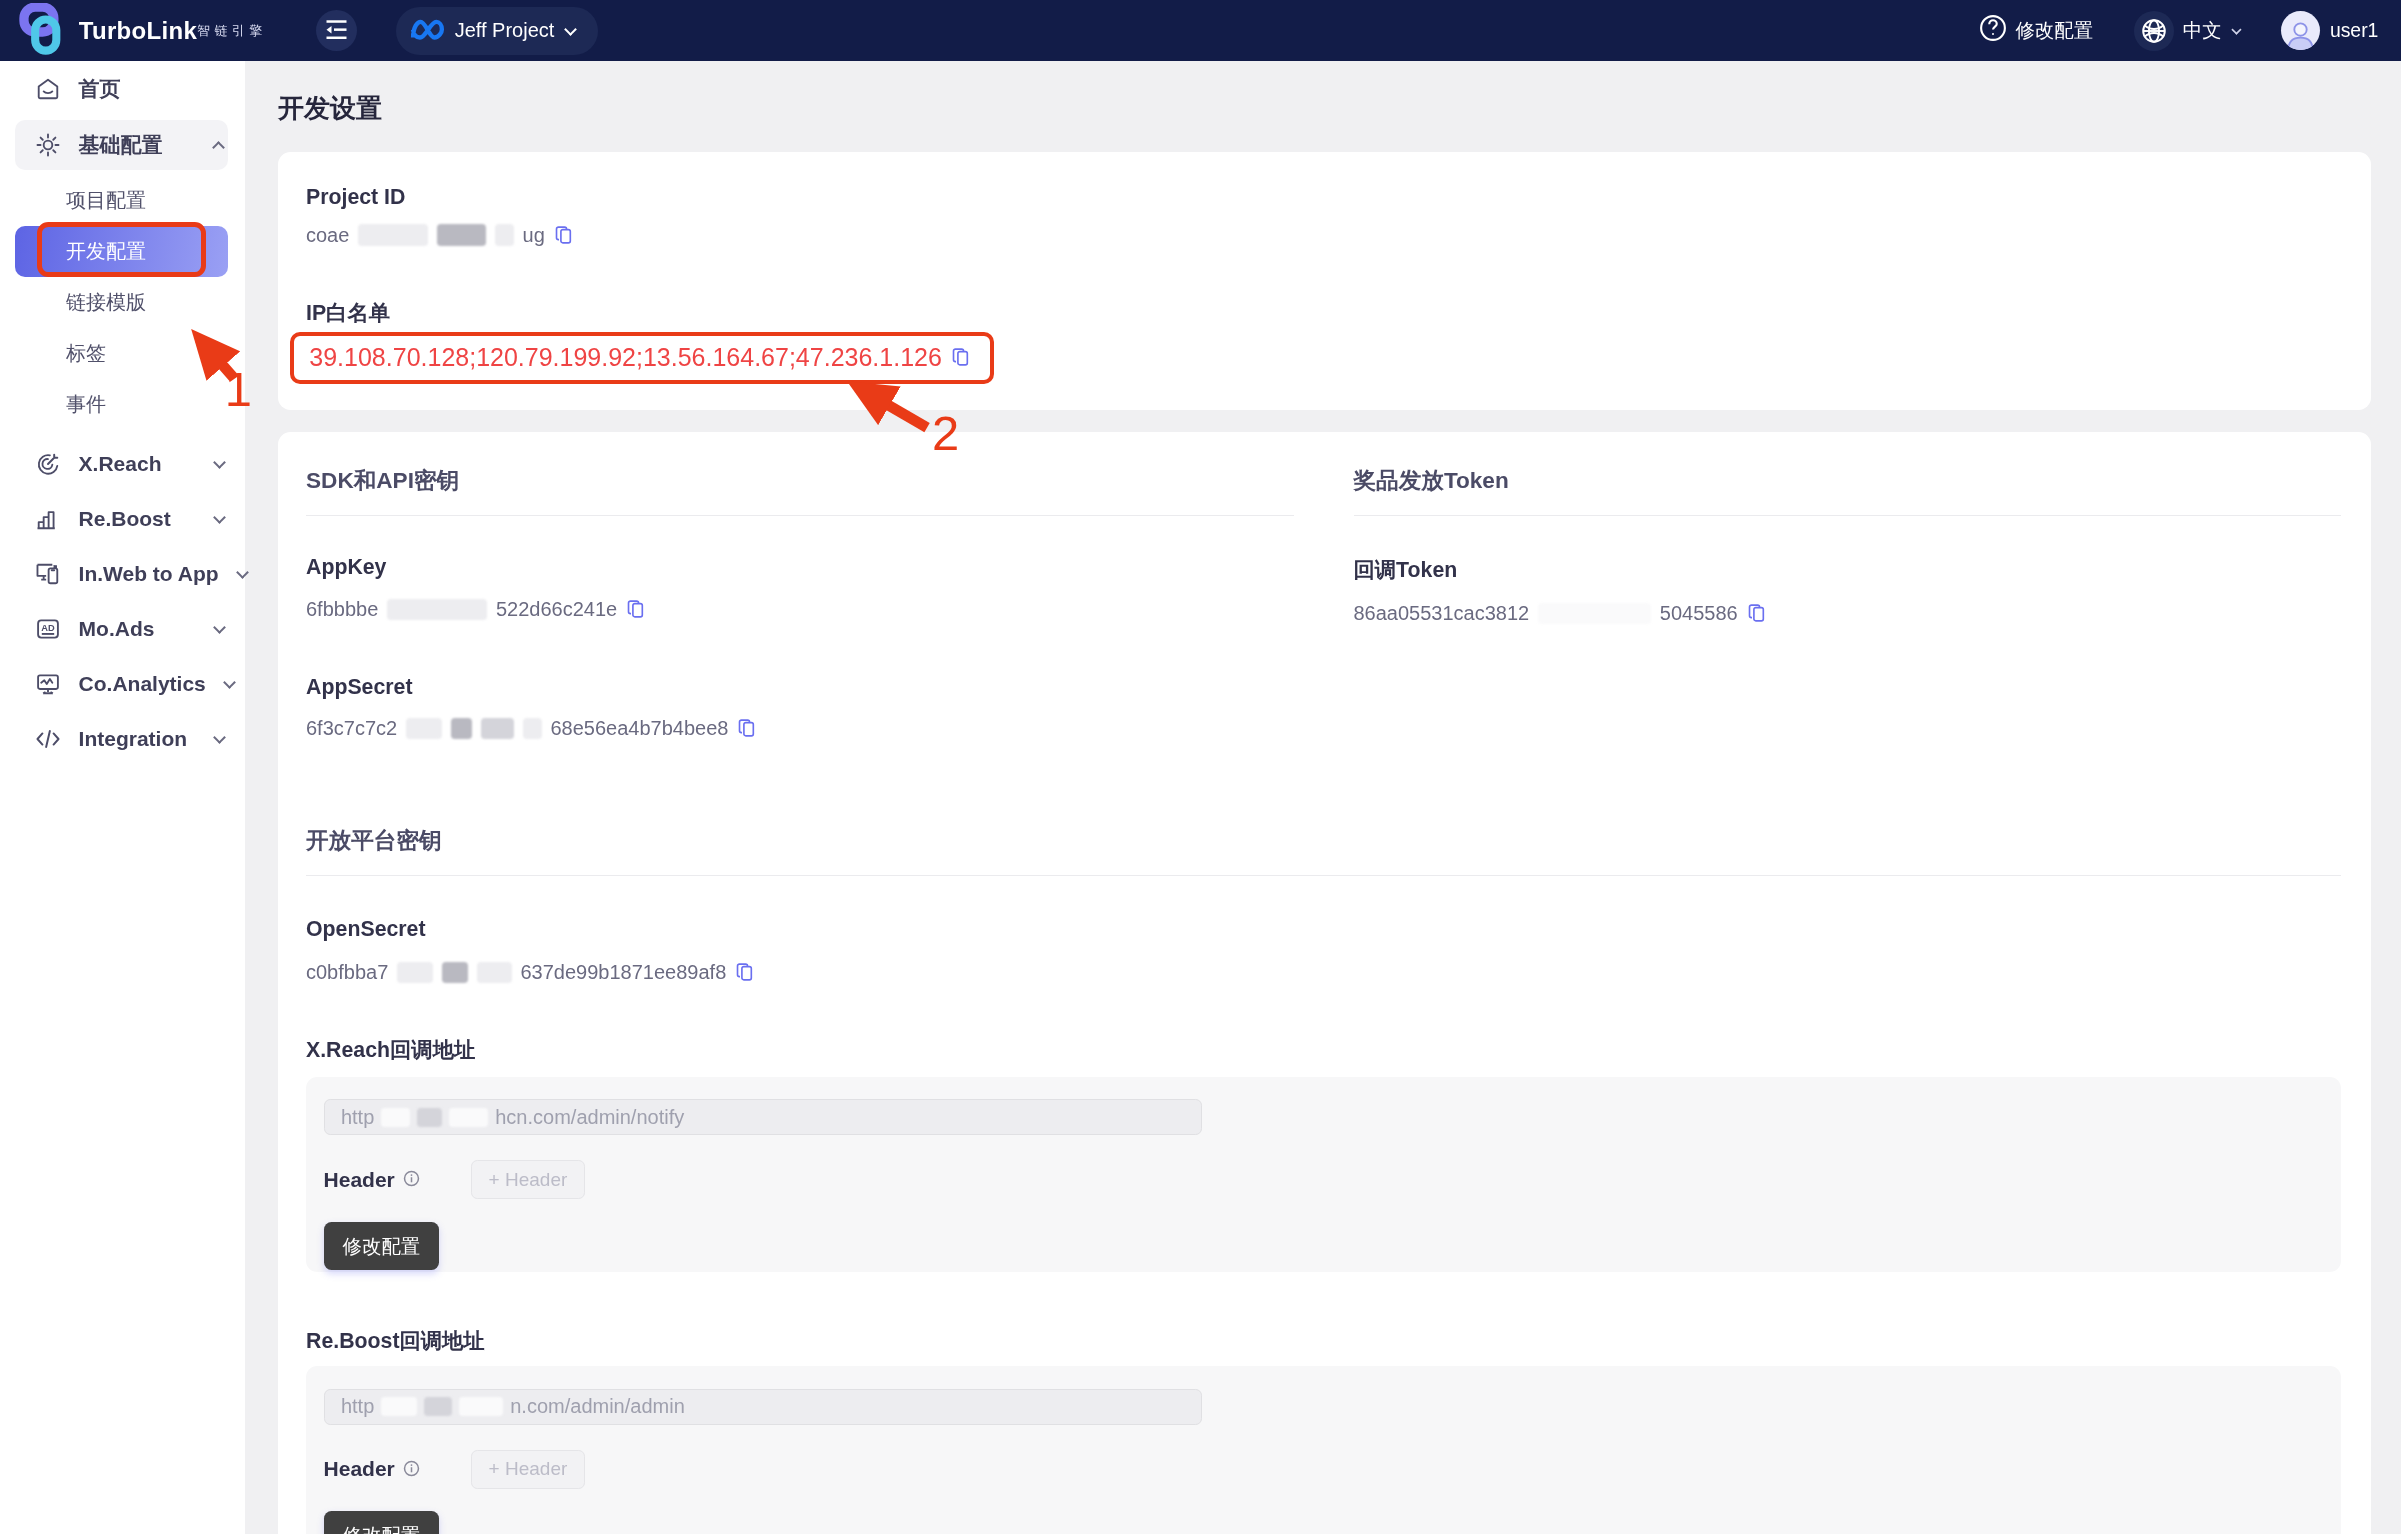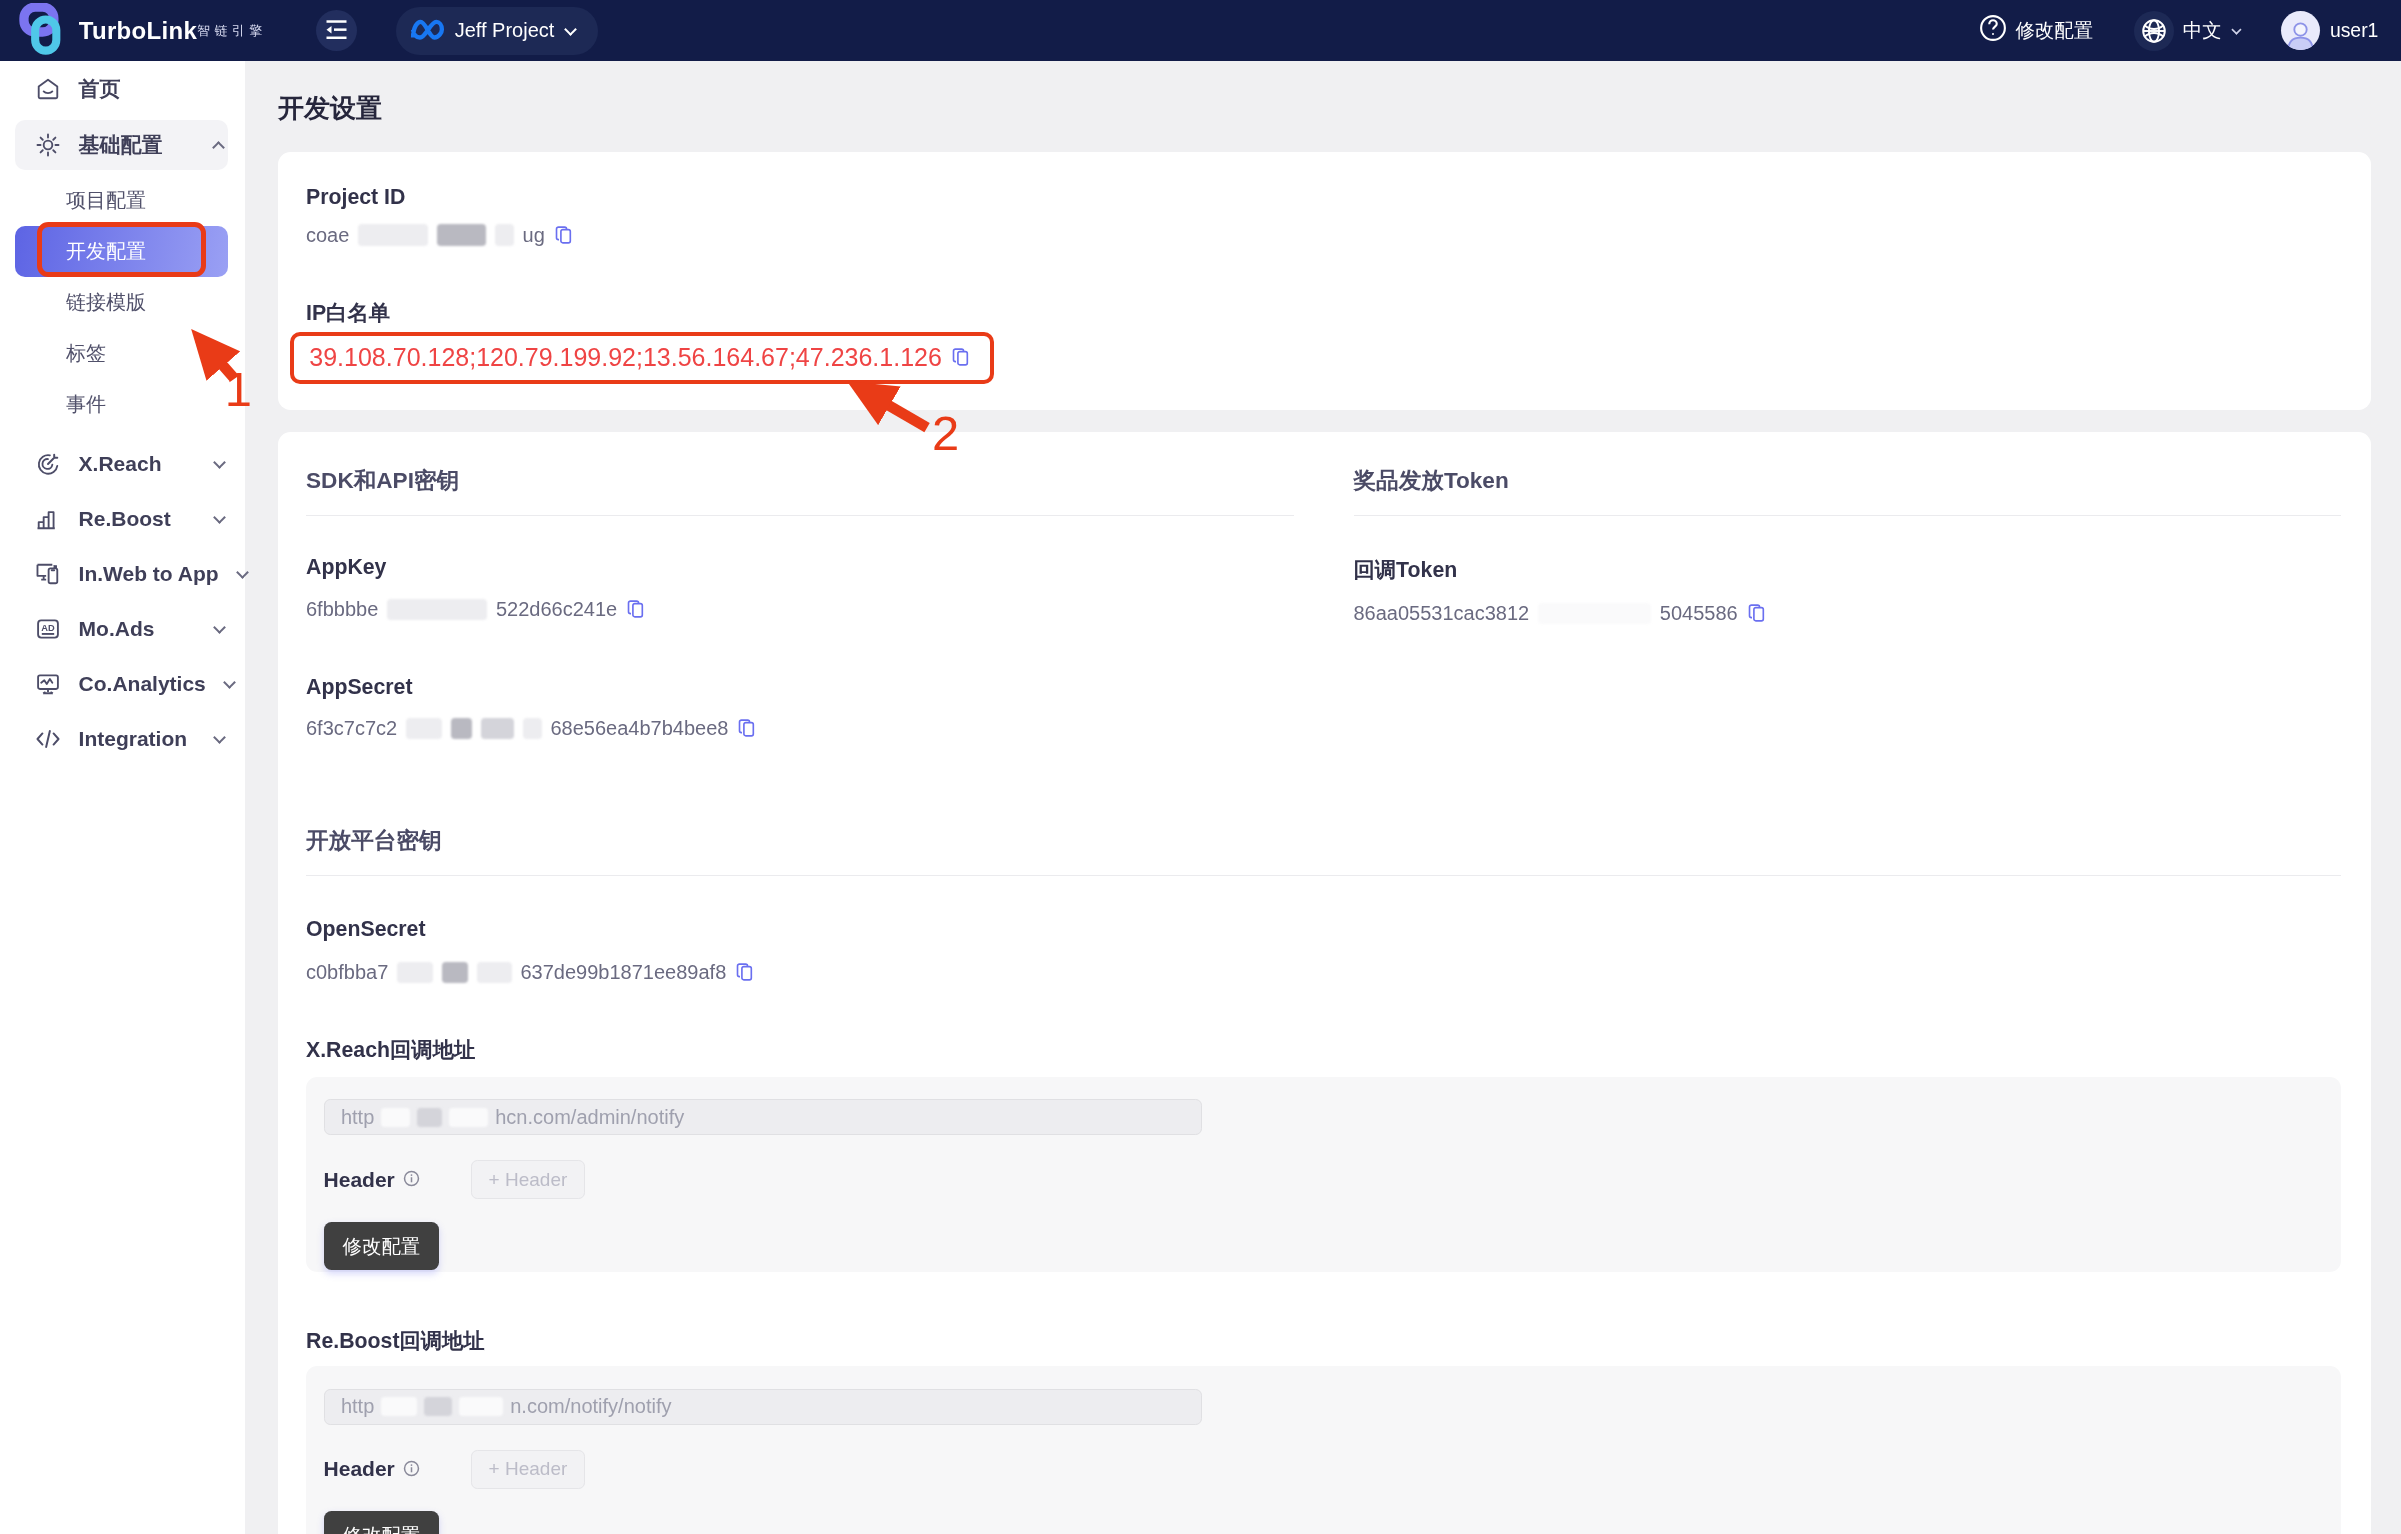--- a/index.html
+++ b/index.html
@@ -385,21 +385,21 @@
       <button class="save-btn">修改配置</button>
     </div>
 
     <div class="cb-title" style="margin-top:54px;">Re.Boost回调地址</div>
     <div class="panel" style="margin-top:11.3px;">
       <div class="url-box" role="textbox">
         <span>http</span>
         <span class="redact white" style="width:36px;height:19px;"></span>
         <span class="redact mid" style="width:28px;height:19px;"></span>
         <span class="redact white" style="width:44px;height:19px;"></span>
-        <span>n.com/notify/notify</span>
+        <span>n.com/admin/admin</span>
       </div>
       <div class="header-row">
         <span class="header-lbl">Header</span>
         <span class="info-ic">
           <svg width="19" height="19" viewBox="0 0 30 30" fill="none" stroke="#8a8a9a" stroke-width="2.4">
             <circle cx="15" cy="15" r="11"></circle>
             <line x1="15" y1="13" x2="15" y2="21"></line>
             <circle cx="15" cy="9.5" r="1.4" fill="#8a8a9a" stroke="none"></circle>
           </svg>
         </span>

